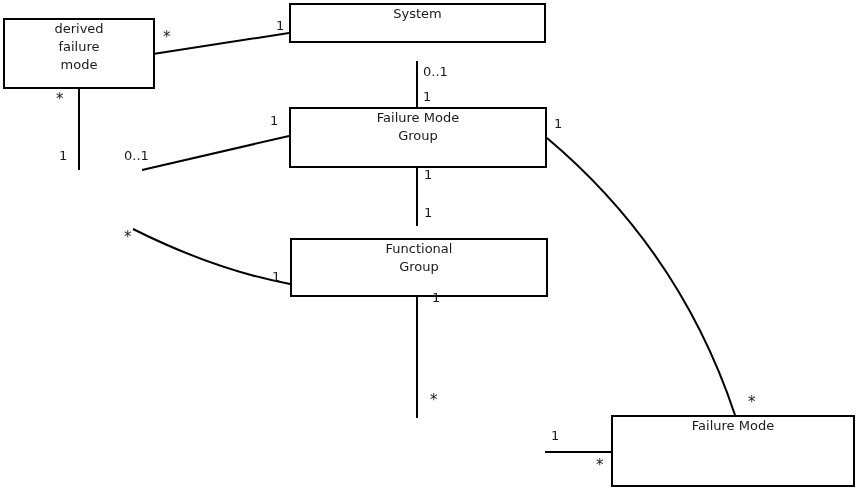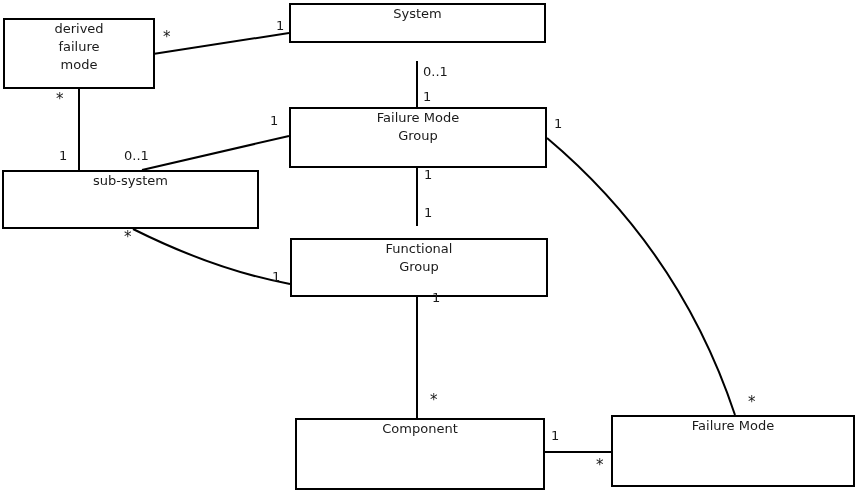--- a/index.html
+++ b/index.html
@@ -92,32 +92,26 @@
 
   <div class="uml-box" style="left:289px; top:3px; width:257px; height:40px;">
     <span class="box-label">System</span>
   </div>
 
   <div class="uml-box" style="left:289px; top:107px; width:258px; height:61px;">
     <span class="box-label">Failure Mode
 Group</span>
   </div>
 
-  <div class="uml-box" style="left:2px; top:170px; width:257px; height:59px;">
-    <span class="box-label">sub-system</span>
-  </div>
 
   <div class="uml-box" style="left:290px; top:238px; width:258px; height:59px;">
     <span class="box-label">Functional
 Group</span>
   </div>
 
-  <div class="uml-box" style="left:295px; top:418px; width:250px; height:72px;">
-    <span class="box-label">Component</span>
-  </div>
 
   <div class="uml-box" style="left:611px; top:415px; width:244px; height:72px;">
     <span class="box-label">Failure Mode</span>
   </div>
 
   <span class="mult star" style="left:163px; top:31px;">*</span>
 
   <span class="mult" style="left:276px; top:19px;">1</span>
 
   <span class="mult" style="left:423px; top:65px;">0..1</span>

